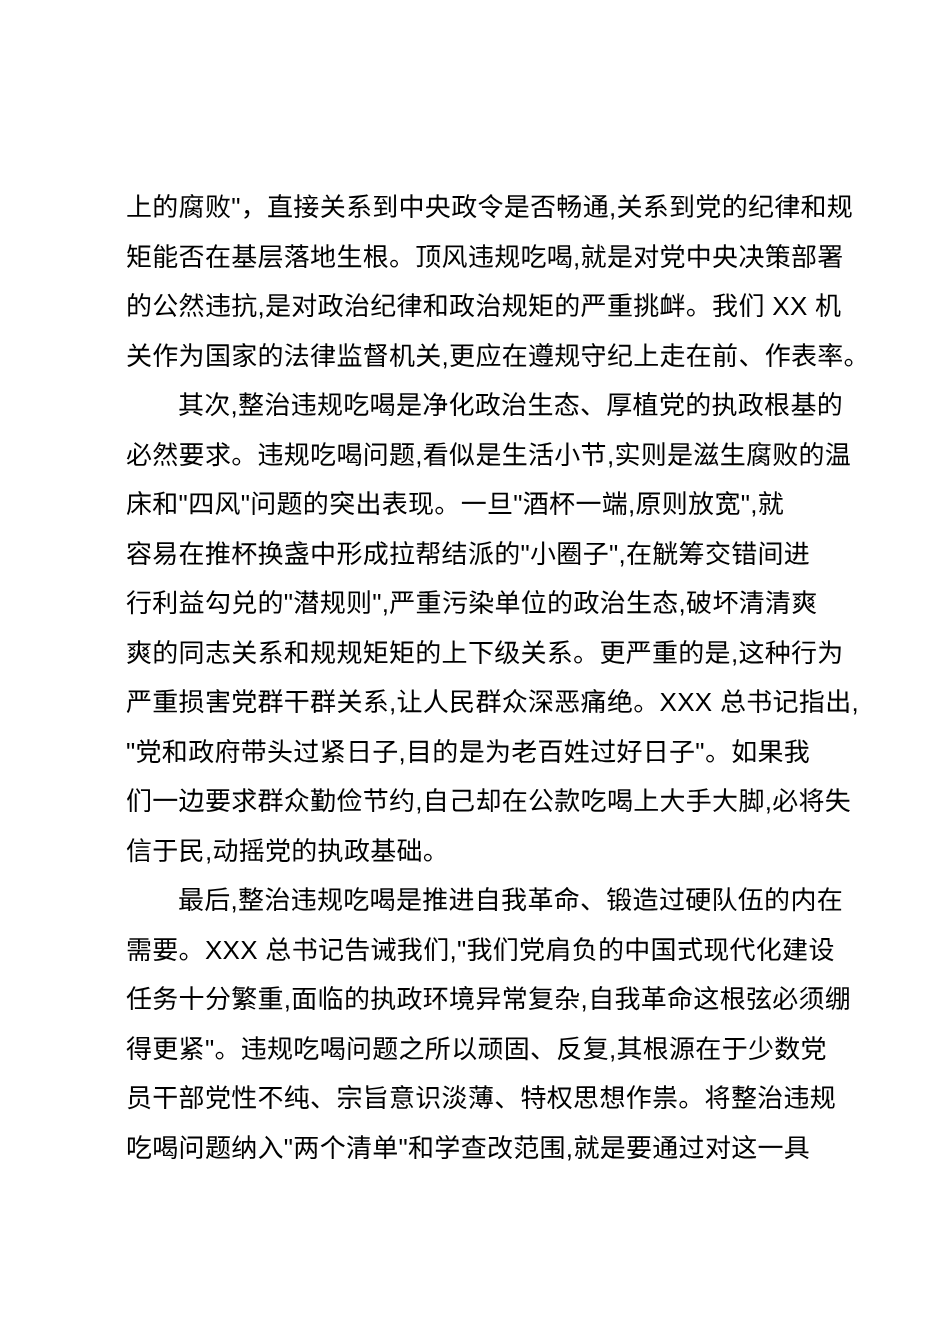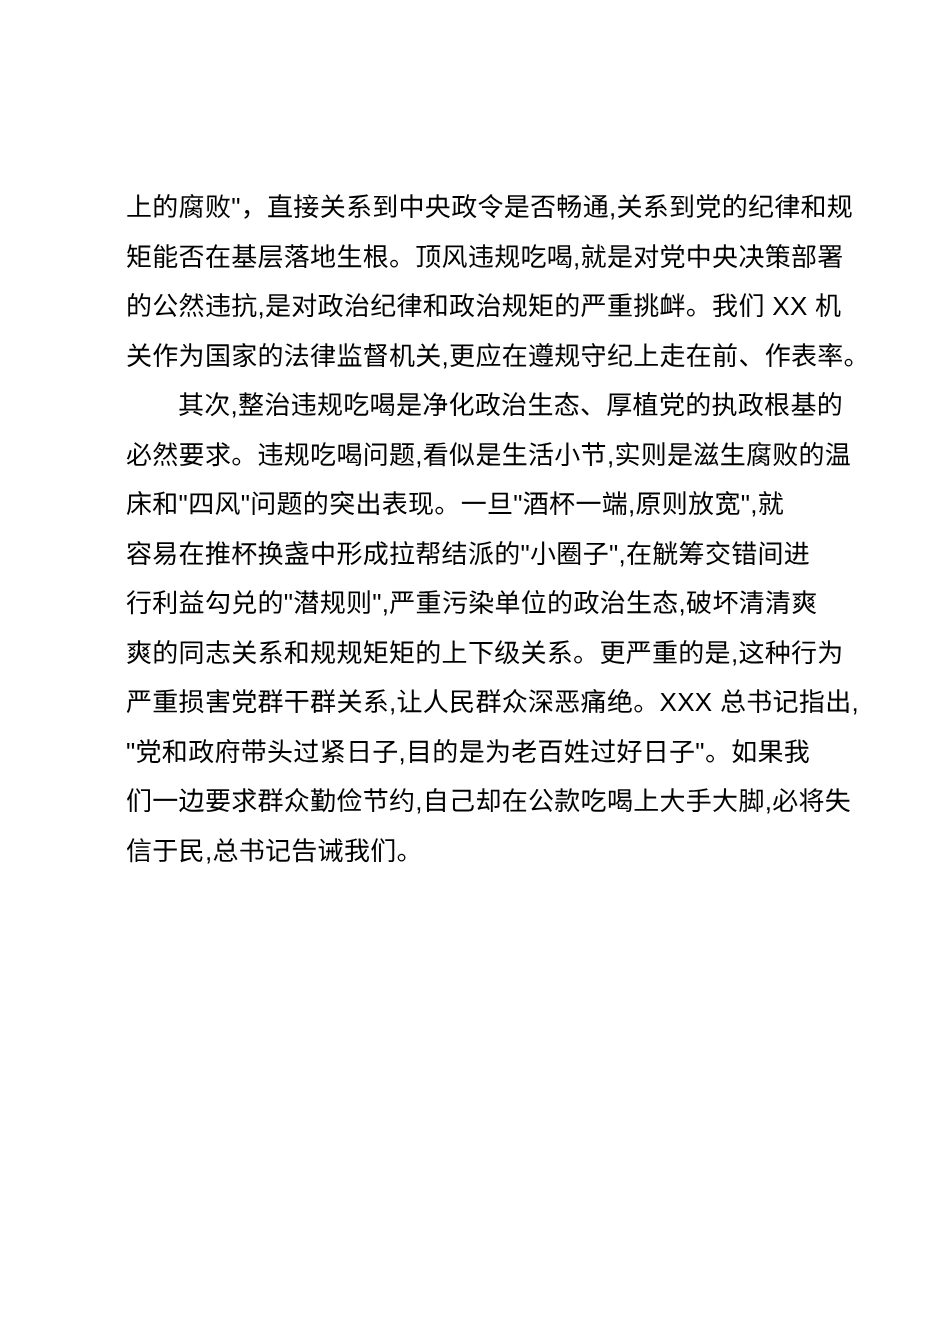--- a/index.html
+++ b/index.html
@@ -45,14 +45,20 @@
 关作为国家的法律监督机关,更应在遵规守纪上走在前、作表率。</p>
   <p class="para indent">其次,整治违规吃喝是净化政治生态、厚植党的执政根基的
 必然要求。违规吃喝问题,看似是生活小节,实则是滋生腐败的温
 床和"四风"问题的突出表现。一旦"酒杯一端,原则放宽",就
 容易在推杯换盏中形成拉帮结派的"小圈子",在觥筹交错间进
 行利益勾兑的"潜规则",严重污染单位的政治生态,破坏清清爽
 爽的同志关系和规规矩矩的上下级关系。更严重的是,这种行为
 严重损害党群干群关系,让人民群众深恶痛绝。XXX 总书记指出,
 "党和政府带头过紧日子,目的是为老百姓过好日子"。如果我
 们一边要求群众勤俭节约,自己却在公款吃喝上大手大脚,必将失
-信于民,总书记告诫我们。</p>
+信于民,动摇党的执政基础。</p>
+  <p class="para indent">最后,整治违规吃喝是推进自我革命、锻造过硬队伍的内在
+需要。XXX 总书记告诫我们,"我们党肩负的中国式现代化建设
+任务十分繁重,面临的执政环境异常复杂,自我革命这根弦必须绷
+得更紧"。违规吃喝问题之所以顽固、反复,其根源在于少数党
+员干部党性不纯、宗旨意识淡薄、特权思想作祟。将整治违规
+吃喝问题纳入"两个清单"和学查改范围,就是要通过对这一具</p>
 </div>
 
 </body></html>

